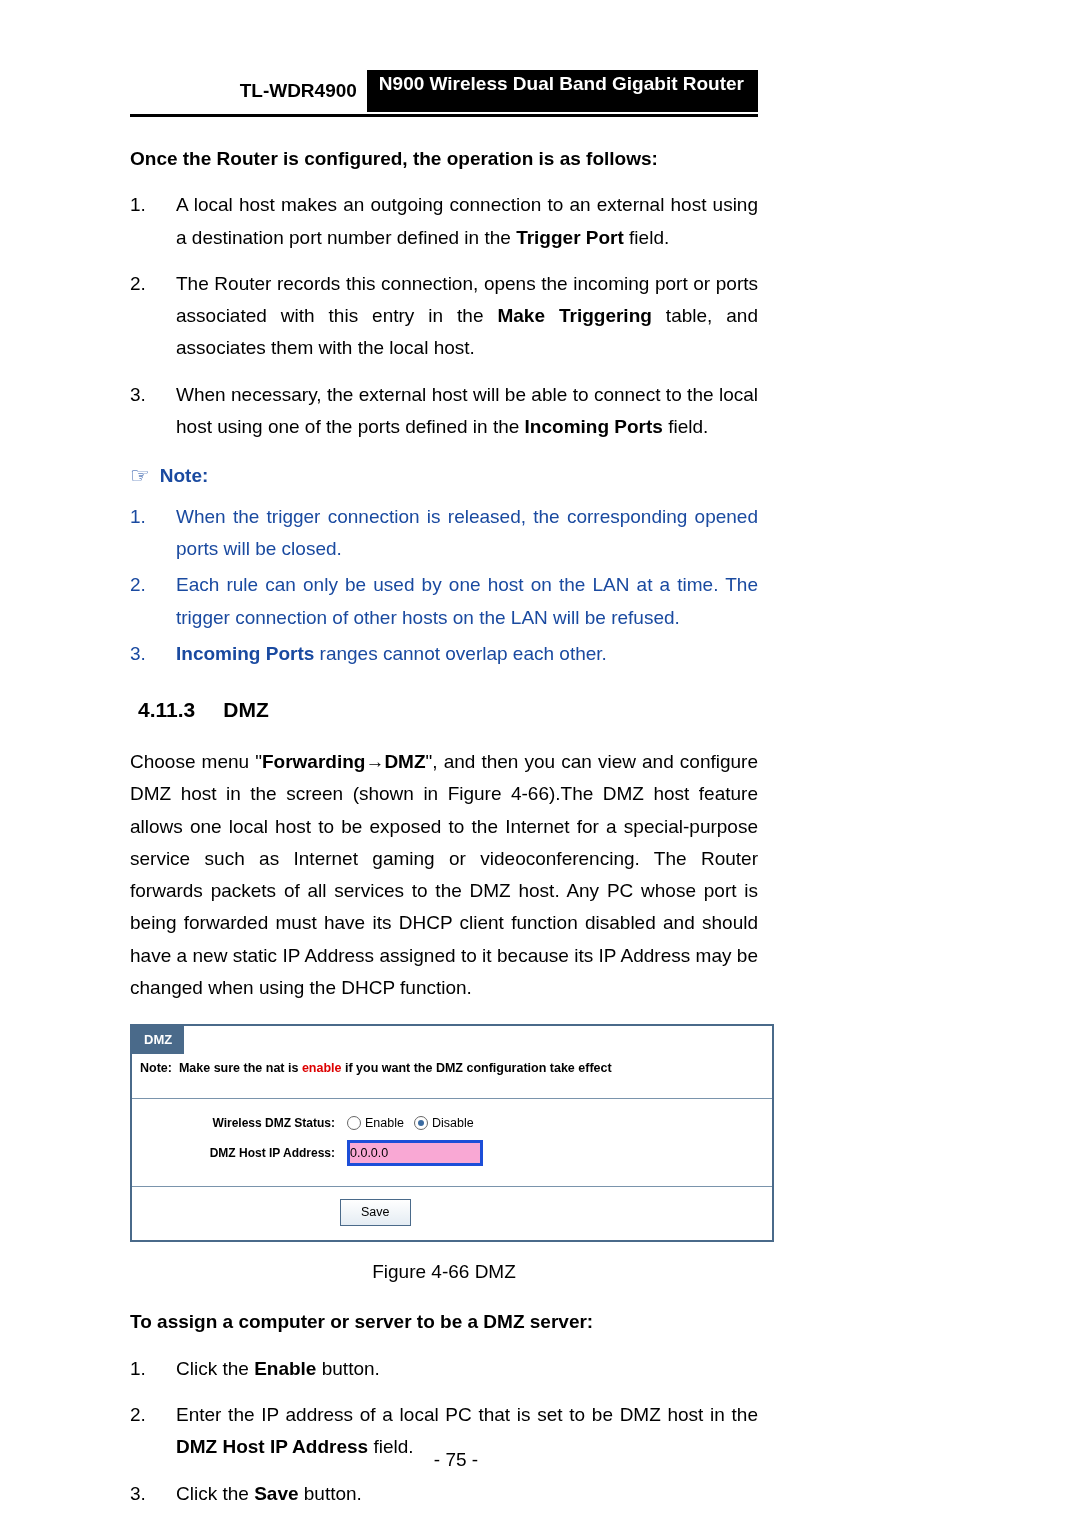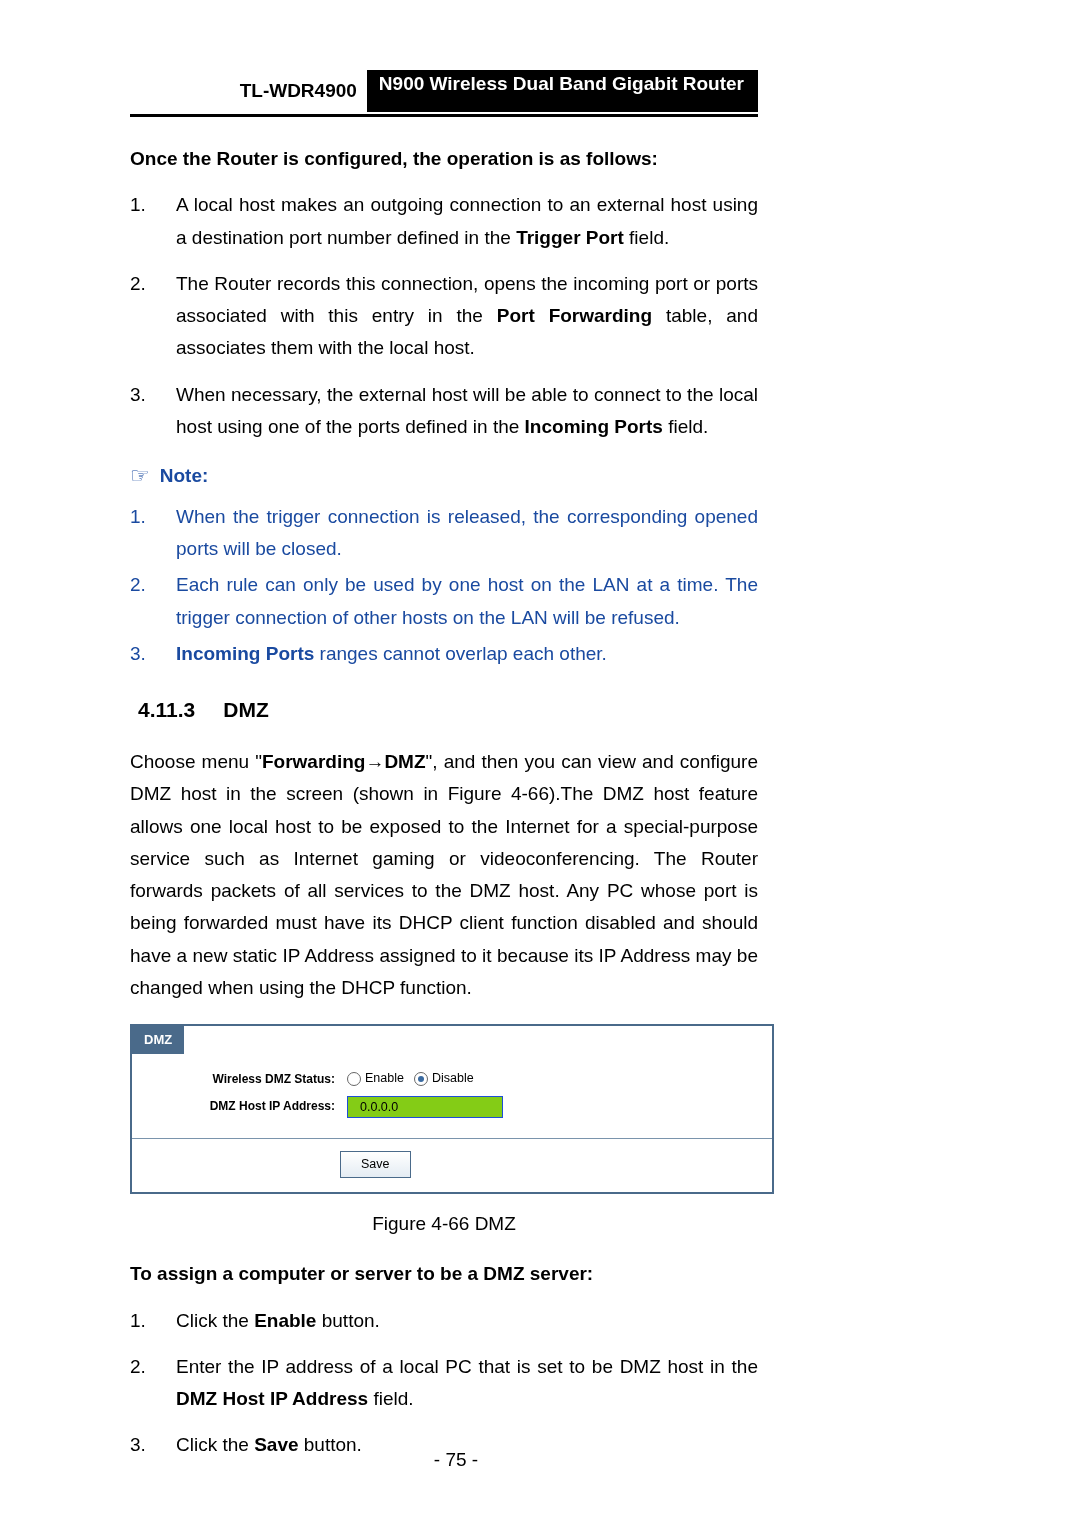--- a/index.html
+++ b/index.html
@@ -165,27 +165,27 @@
   }
   .radio-circle.checked::after {
     content: "";
     width: 6px;
     height: 6px;
     background: #3a6aa0;
     border-radius: 50%;
     display: block;
   }
   .ip-input {
-    border: 1px solid #1d4ed8;
-    padding: 2px 12px;
+    border: 3px solid #1d4ed8;
+    padding: 2px 0;
     width: 130px;
     font-size: 12.5px;
     height: 16px;
     line-height: 16px;
-    background: #84cc16;
+    background: #f9a8d4;
   }
   .dmz-footer {
     padding: 12px 0 14px 0;
     text-align: left;
   }
   .save-btn {
     display: inline-block;
     border: 1px solid #4a6a8a;
     background: linear-gradient(#fff,#e4ecf3);
     padding: 2px 20px;
@@ -228,21 +228,21 @@
     <ol class="numbered">
       <li>
         <span class="num">1.</span>
         <span class="txt">
           <span>A local host makes an outgoing connection to an external host using a destination port number defined in the </span><span class="b">Trigger Port</span><span> field.</span>
         </span>
       </li>
       <li>
         <span class="num">2.</span>
         <span class="txt">
-          <span>The Router records this connection, opens the incoming port or ports associated with this entry in the </span><span class="b">Port Forwarding</span><span> table, and associates them with the local host.</span>
+          <span>The Router records this connection, opens the incoming port or ports associated with this entry in the </span><span class="b">Make Triggering</span><span> table, and associates them with the local host.</span>
         </span>
       </li>
       <li>
         <span class="num">3.</span>
         <span class="txt">
           <span>When necessary, the external host will be able to connect to the local host using one of the ports defined in the </span><span class="b">Incoming Ports</span><span> field.</span>
         </span>
       </li>
     </ol>
 
@@ -271,20 +271,23 @@
     <div class="sec-heading">
       <span class="secnum">4.11.3</span><span>DMZ</span>
     </div>
 
     <div class="para">
       <span>Choose menu "</span><span class="b">Forwarding</span><span>→</span><span class="b">DMZ</span><span>", and then you can view and configure DMZ host in the screen (shown in Figure 4-66).The DMZ host feature allows one local host to be exposed to the Internet for a special-purpose service such as Internet gaming or videoconferencing. The Router forwards packets of all services to the DMZ host. Any PC whose port is being forwarded must have its DHCP client function disabled and should have a new static IP Address assigned to it because its IP Address may be changed when using the DHCP function.</span>
     </div>
 
     <div class="dmz-wrap">
       <div><span class="dmz-tab">DMZ</span></div>
+      <div class="dmz-note">
+        <span class="nb">Note:</span>&nbsp;&nbsp;<span class="nb">Make sure the nat is </span><span class="enable-red">enable</span><span class="nb"> if you want the DMZ configuration take effect</span>
+      </div>
       <div class="dmz-body">
         <div class="dmz-row">
           <span class="lbl">Wireless DMZ Status:</span>
           <span class="radio">
             <span class="radio-circle"></span>
             <span>Enable</span>
           </span>
           <span class="radio">
             <span class="radio-circle checked"></span>
             <span>Disable</span>

